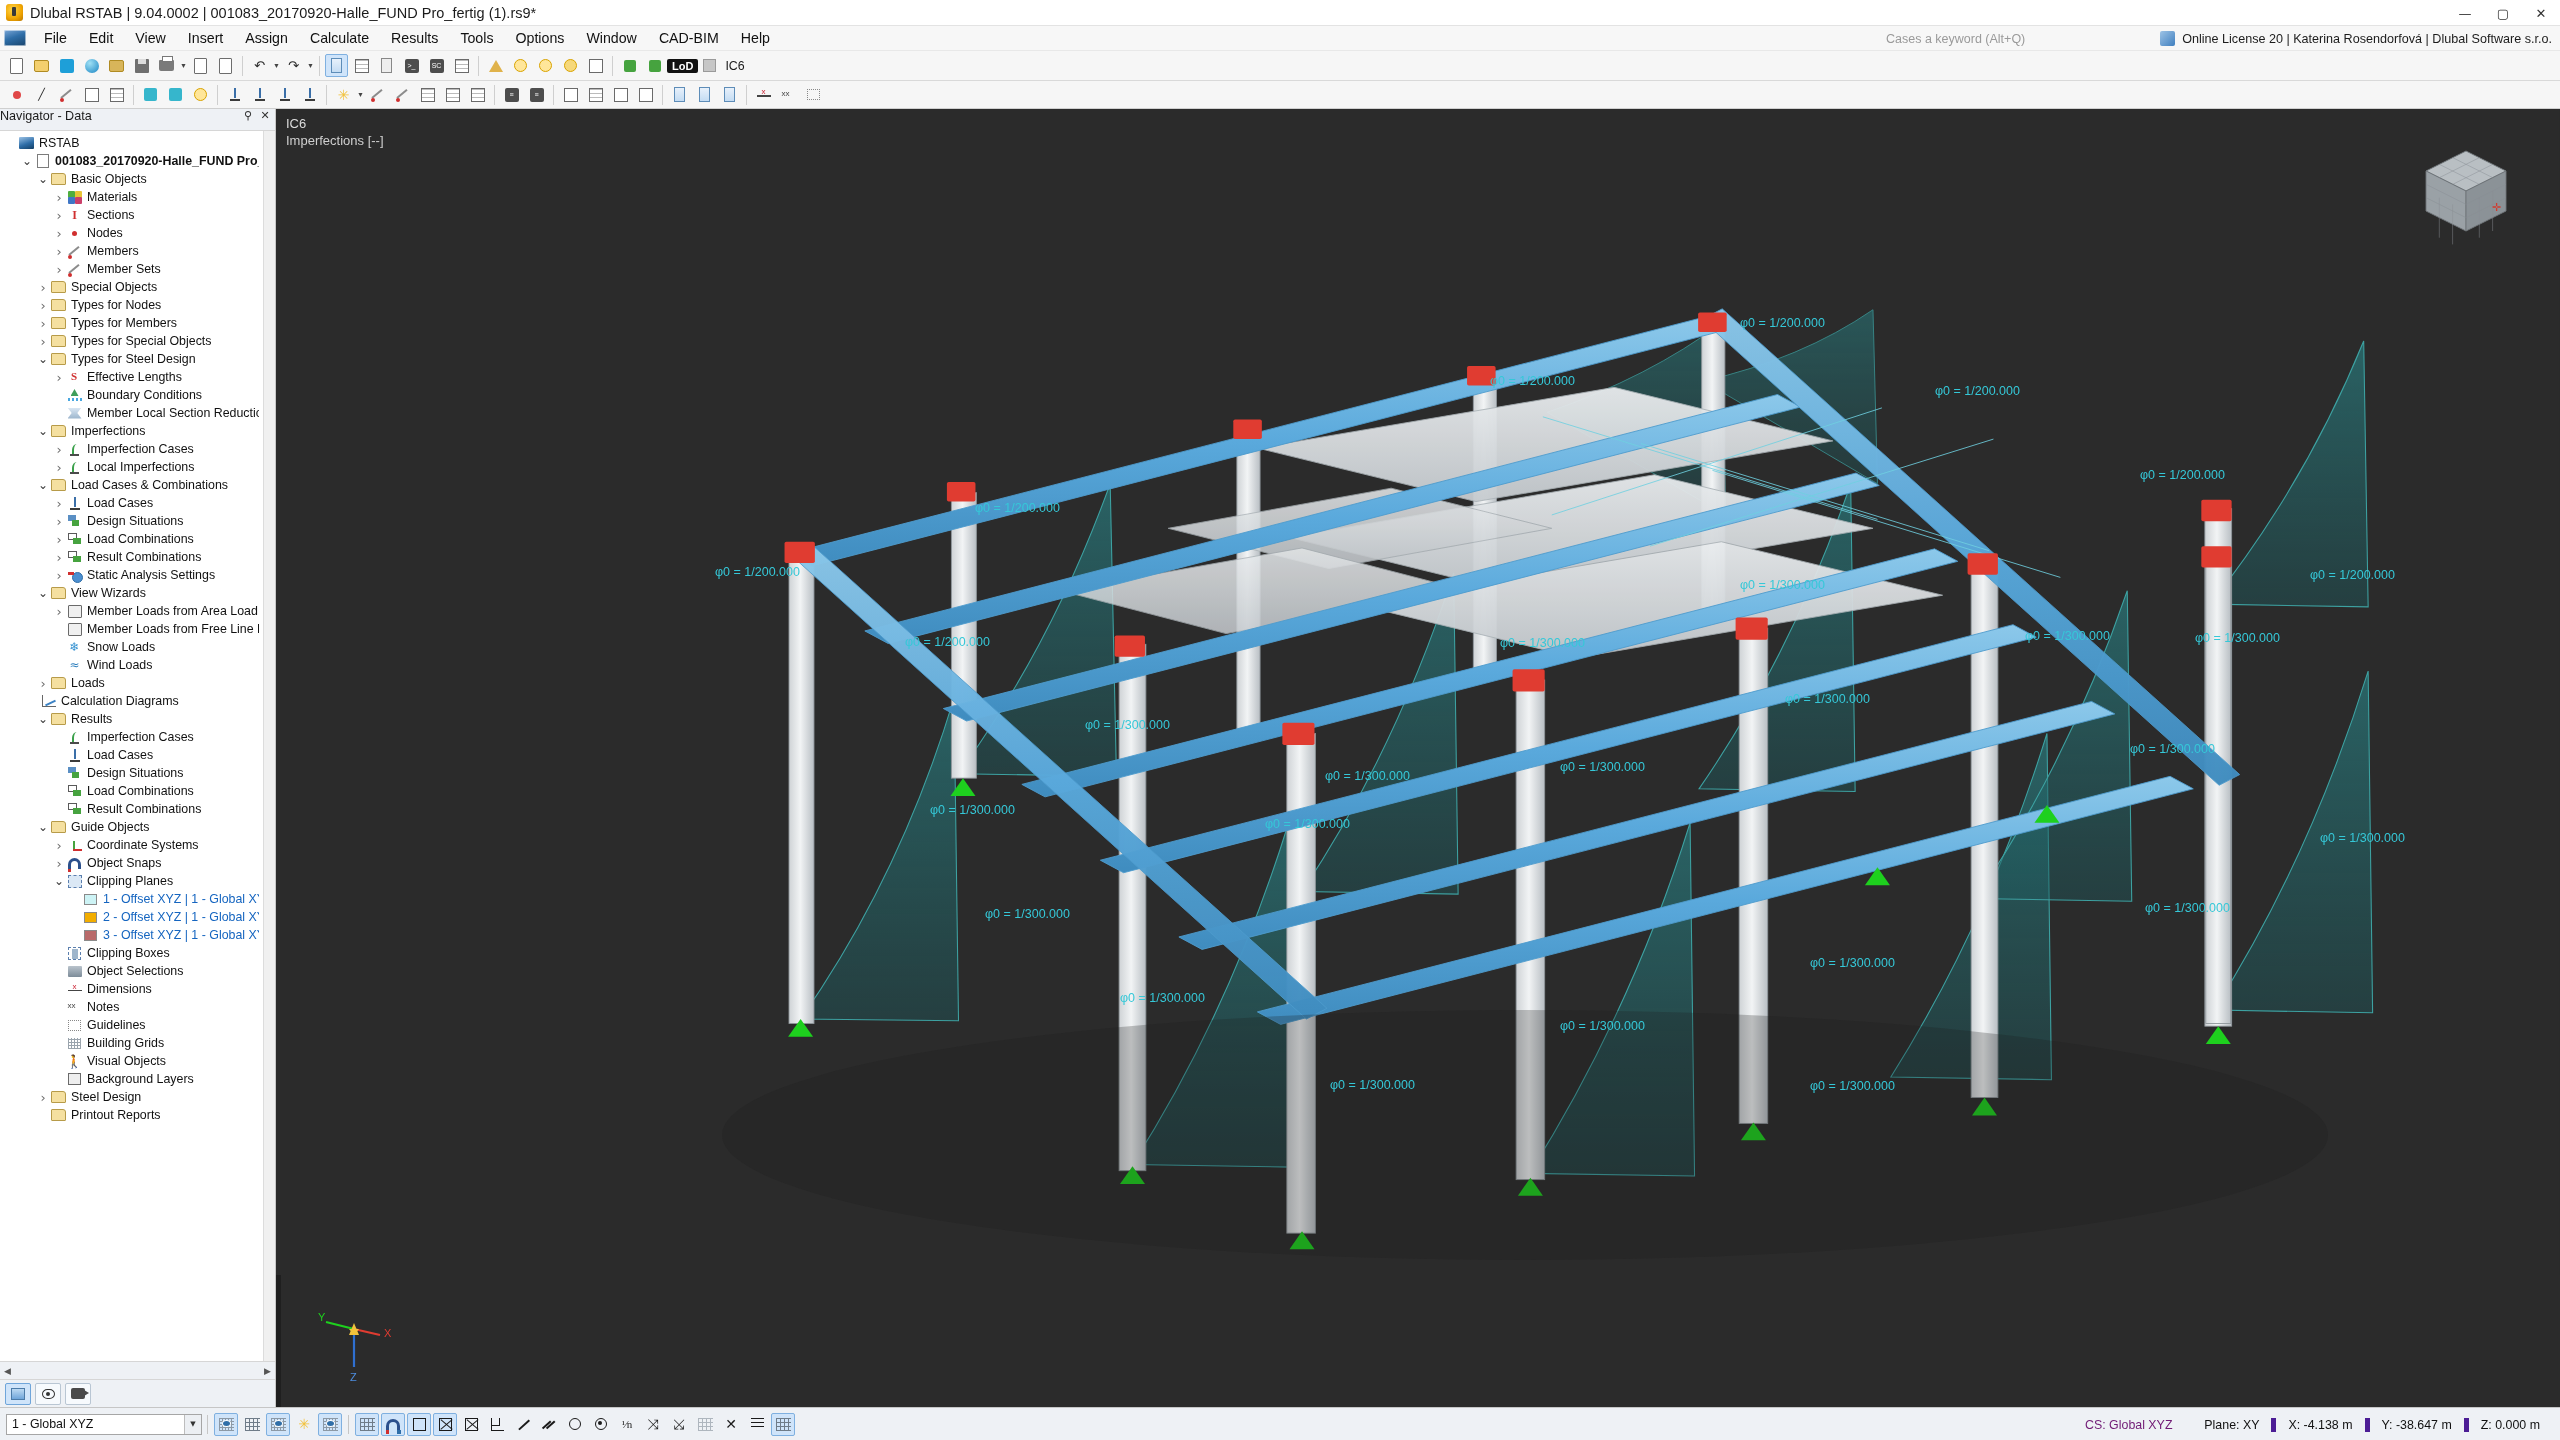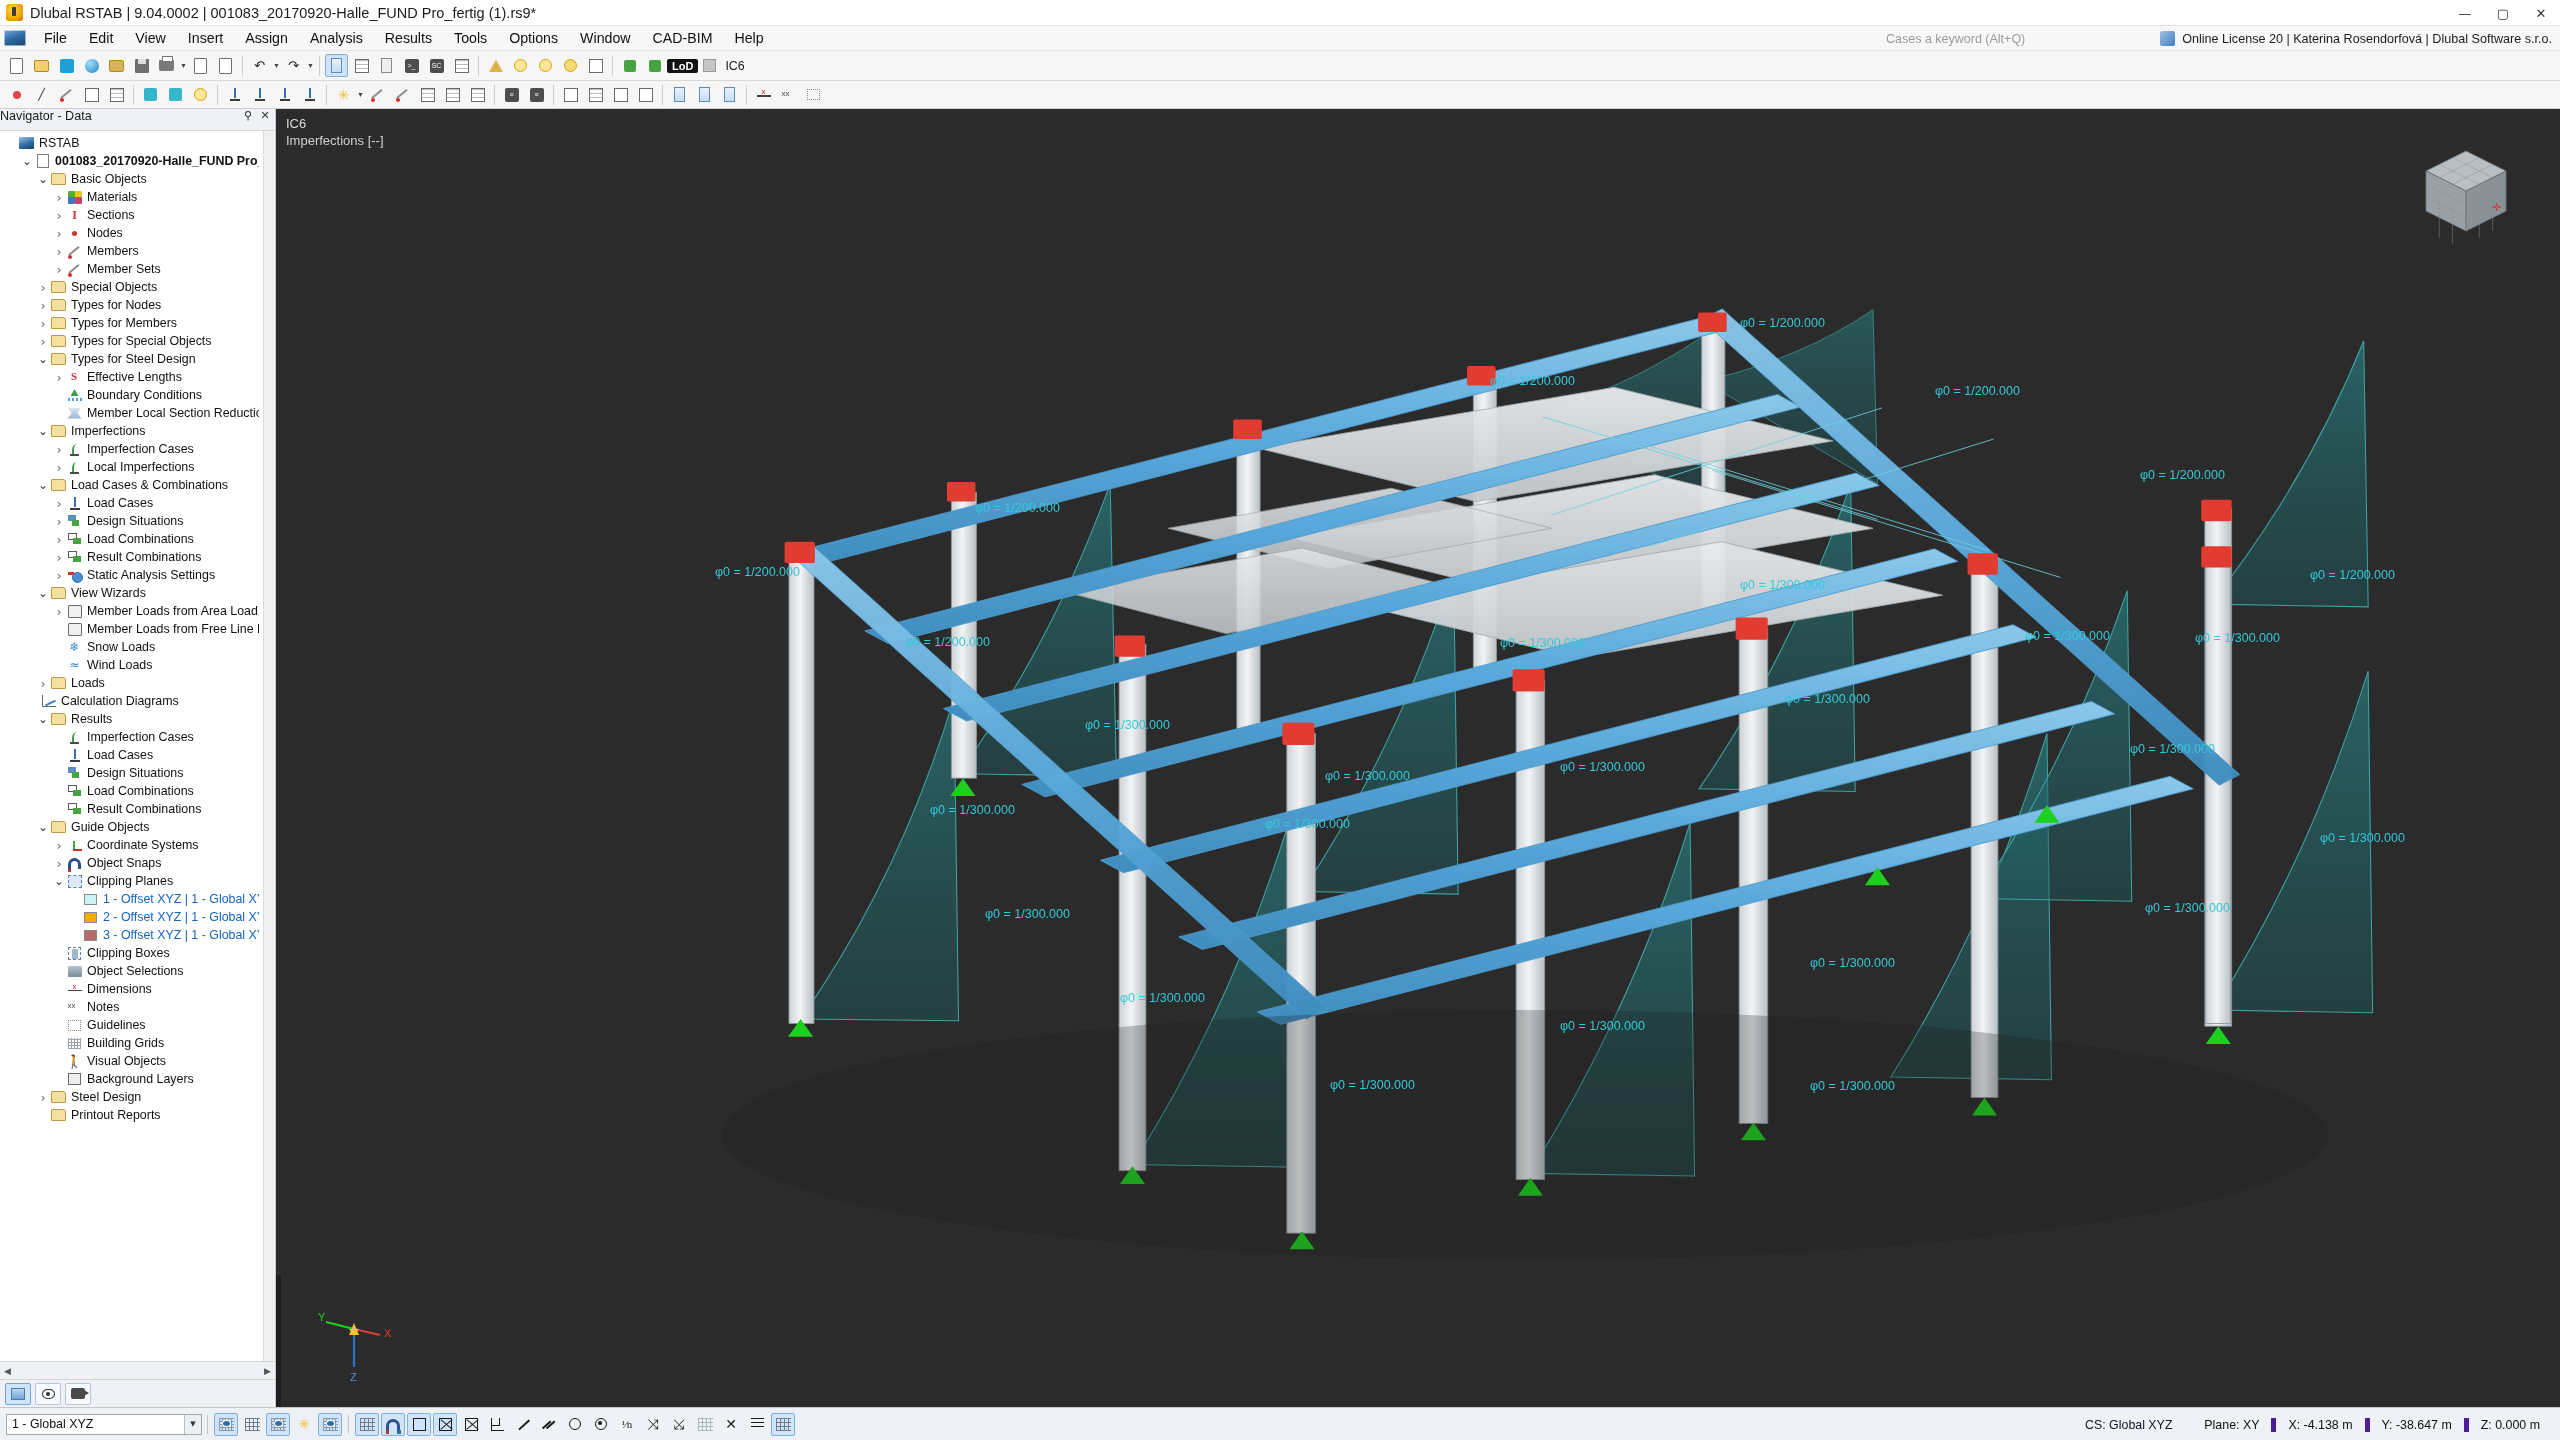--- a/index.html
+++ b/index.html
@@ -312,21 +312,21 @@
   .sb-x{font-size:14px;color:#1a1a1a;font-family:"DejaVu Sans",sans-serif;}
   .sb-layers{width:13px;height:12px;background:repeating-linear-gradient(#1a1a1a 0 1.4px,transparent 1.4px 4px);}
   #status-right {
     position: absolute; right: 8px; top: 0; height: 33px;
     display: flex; align-items: center; font-size: 12.4px; color: #111;
   }
   #status-right .field { padding: 0 12px; border-left: 5px solid #4c1d95; white-space: nowrap; }
   #status-right .field:first-child { border-left: none; }
   #status-cs {
     position: absolute; left: 2085px; top: 0; height: 33px; display: flex; align-items: center;
-    font-size: 12.4px; color: #0f172a;
+    font-size: 12.4px; color: #701a75;
   }
   .nav-scrollbar {
     width: 12px; background: #f0f0f0; border-left: 1px solid #dcdcdc;
   }
 </style>
 </head>
 <body>
 
 <div id="titlebar">
   <div class="app-icon"></div>
@@ -338,21 +338,21 @@
   </div>
 </div>
 
 <div id="menubar">
   <div class="ribbon-logo"></div>
   <div class="mi">File</div>
   <div class="mi">Edit</div>
   <div class="mi">View</div>
   <div class="mi">Insert</div>
   <div class="mi">Assign</div>
-  <div class="mi">Analysis</div>
+  <div class="mi">Calculate</div>
   <div class="mi">Results</div>
   <div class="mi">Tools</div>
   <div class="mi">Options</div>
   <div class="mi">Window</div>
   <div class="mi">CAD-BIM</div>
   <div class="mi">Help</div>
   <div id="searchbox">Cases a keyword (Alt+Q)</div>
   <div id="license-area">
     <div class="lic-icon"></div>
     <div class="lic-text">Online License 20 | Katerina Rosendorfová | Dlubal Software s.r.o.</div>

